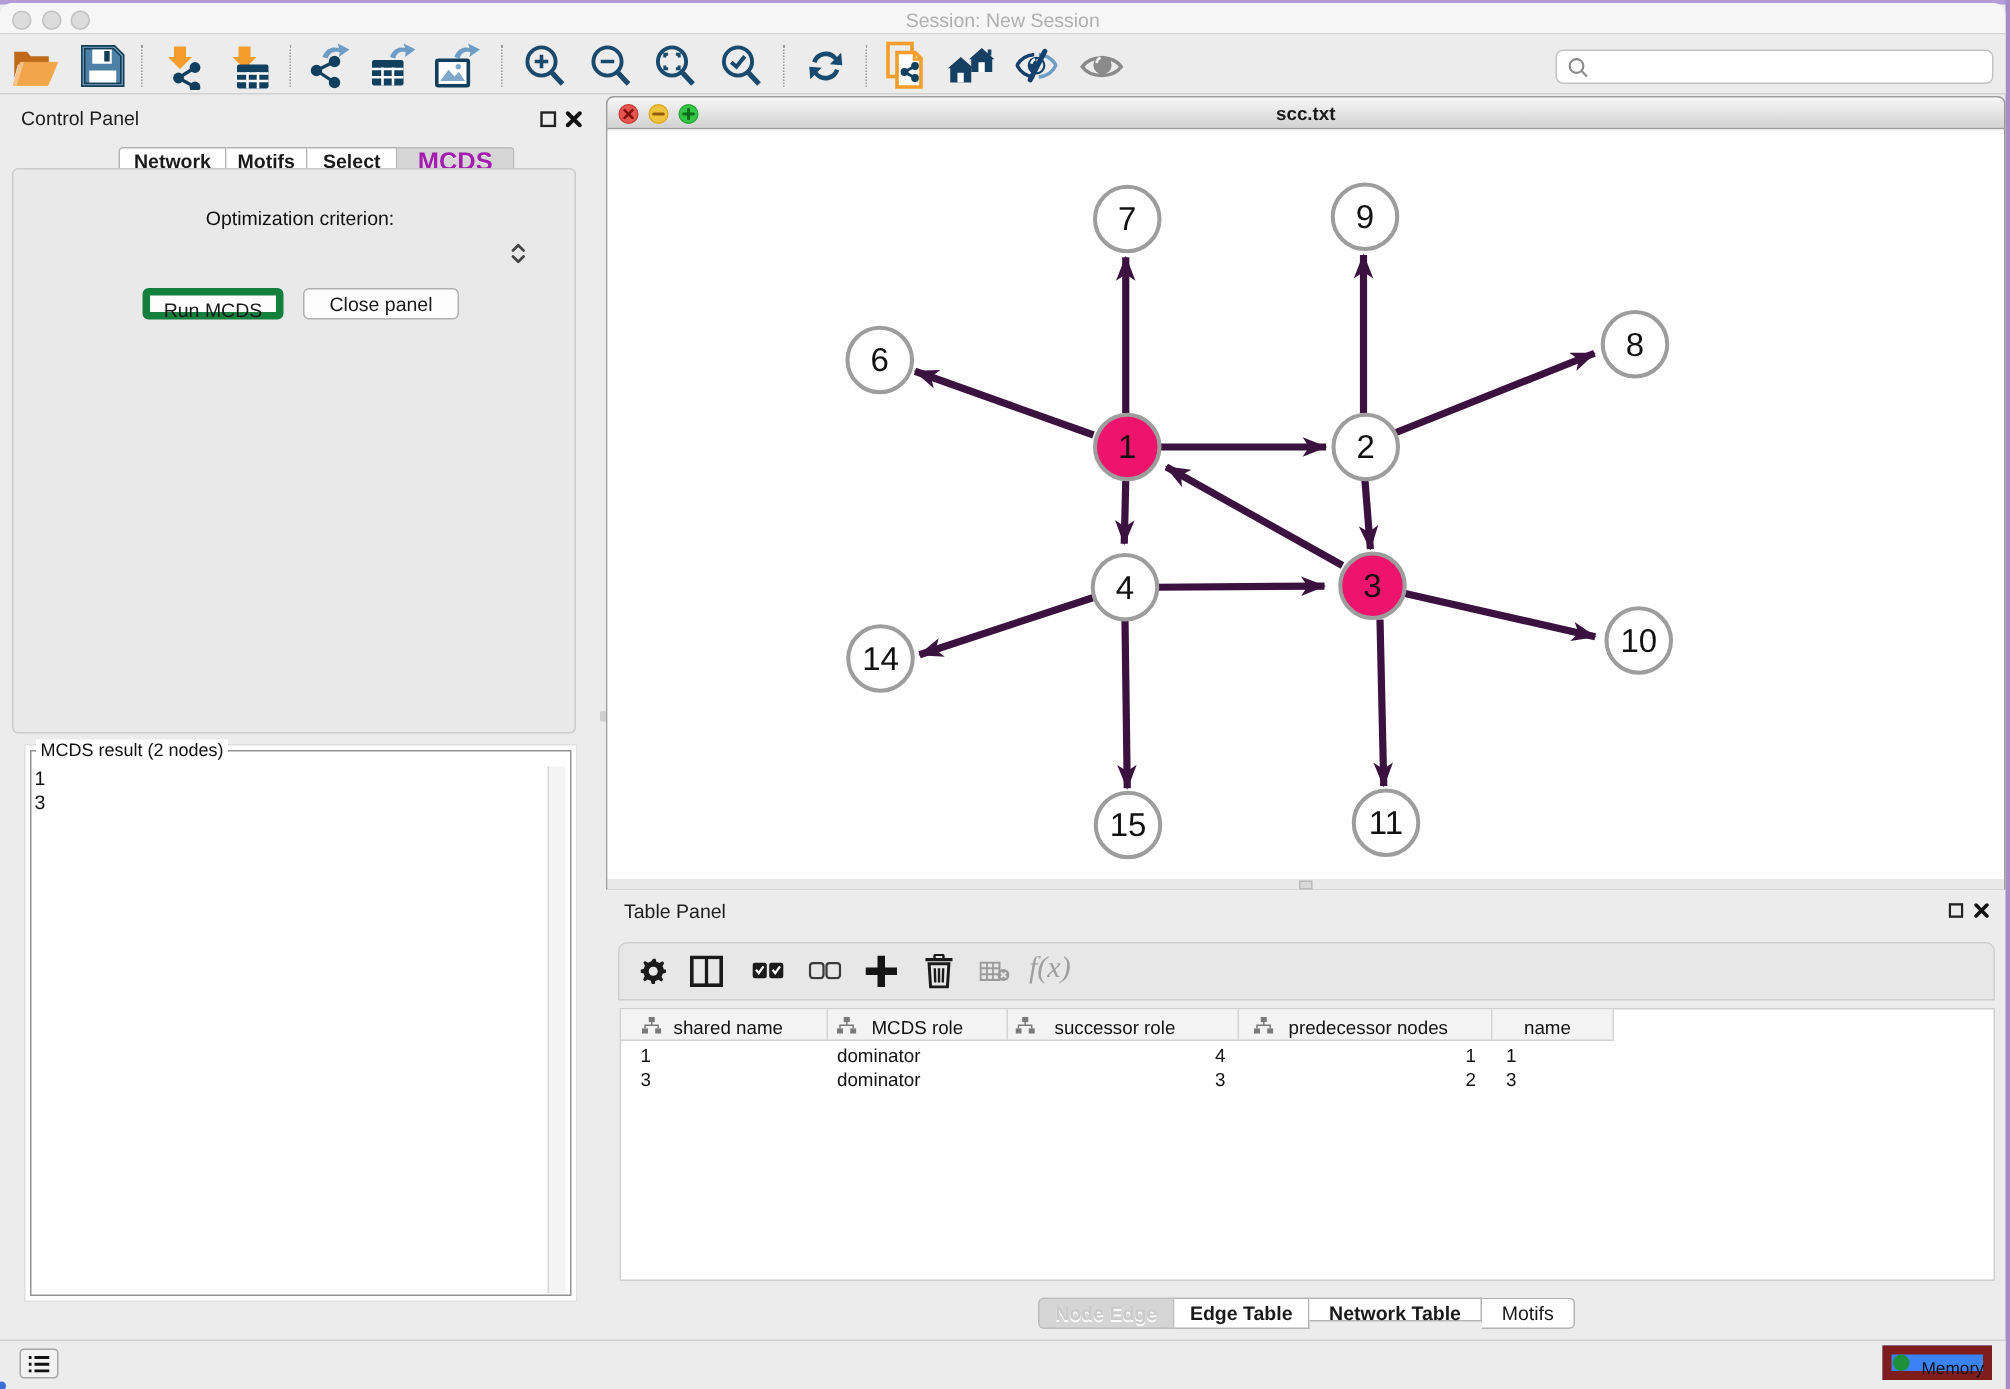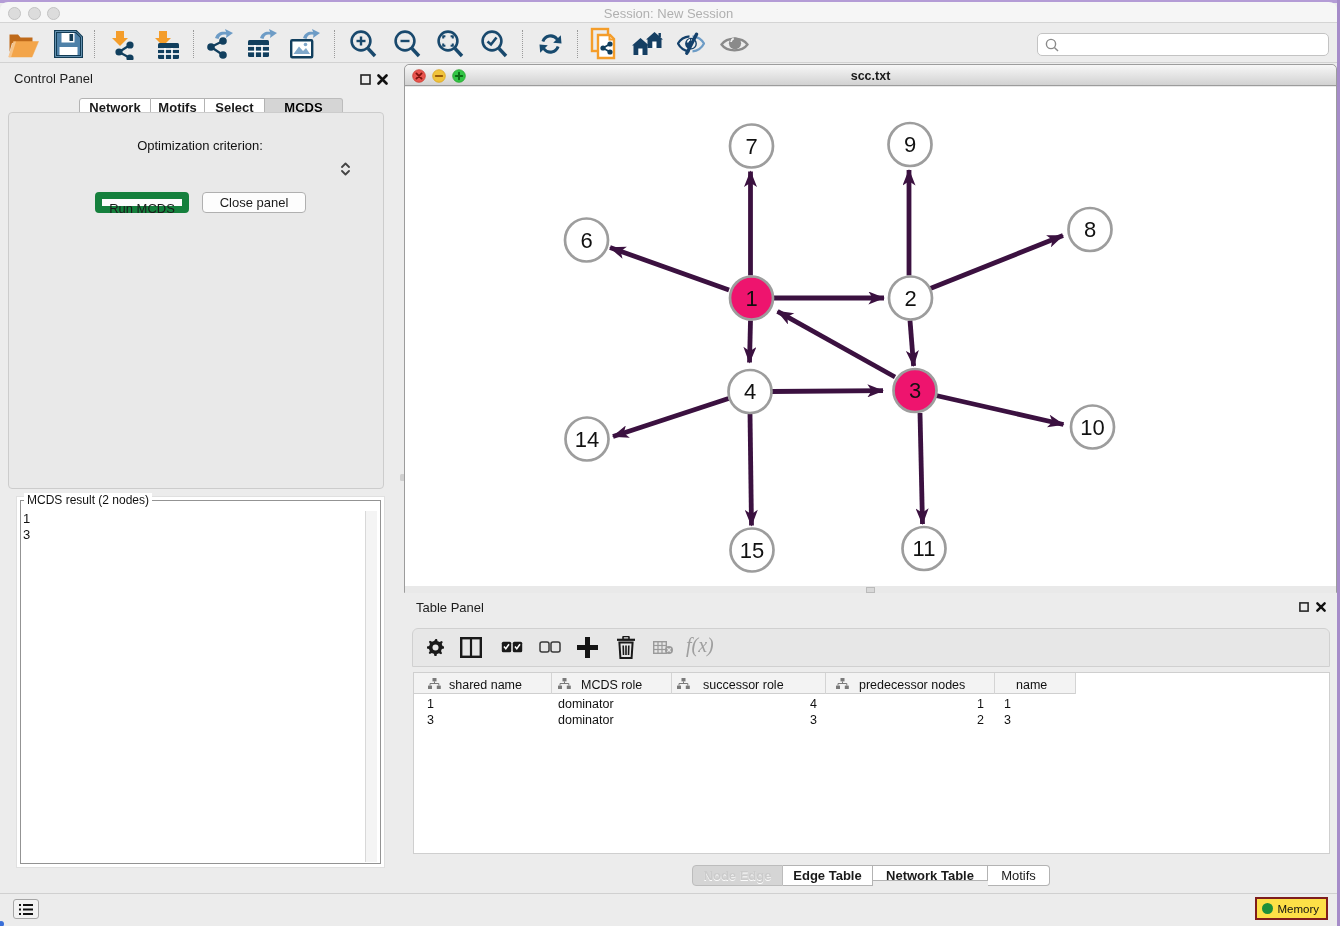--- a/index.html
+++ b/index.html
@@ -183,29 +183,29 @@
 <svg class="abs" style="left:360px;top:74px;" width="11" height="11" viewBox="0 0 11 11">
       <rect x="1" y="1" width="9" height="9" fill="none" stroke="#222" stroke-width="1.6"></rect>
     </svg>
 <svg class="abs" style="left:377px;top:74px;" width="11" height="11" viewBox="0 0 11 11">
       <path d="M1.5 1.5 L9.5 9.5 M9.5 1.5 L1.5 9.5" stroke="#111" stroke-width="2.6" stroke-linecap="round"></path>
     </svg>
 
 <div class="abs" style="left:79px;top:98px;width:72px;height:19px;background:#fff;border:1px solid #b3b3b3;border-radius:3px 0 0 0;font-size:13px;font-weight:bold;color:#1a1a1a;text-align:center;line-height:18px;">Network</div>
 <div class="abs" style="left:151px;top:98px;width:54px;height:19px;background:#fff;border:1px solid #b3b3b3;border-left:none;font-size:13px;font-weight:bold;color:#1a1a1a;text-align:center;line-height:18px;">Motifs</div>
 <div class="abs" style="left:205px;top:98px;width:60px;height:19px;background:#fff;border:1px solid #b3b3b3;border-left:none;font-size:13px;font-weight:bold;color:#1a1a1a;text-align:center;line-height:18px;">Select</div>
-<div class="abs" style="left:265px;top:98px;width:78px;height:19px;background:#d5d5d5;border:1px solid #bcbcbc;border-left:none;border-radius:0 3px 0 0;font-size:13px;font-weight:bold;color:#000000;text-align:center;line-height:18px;text-shadow:0 1px 0 #fcfcfc;">MCDS</div>
+<div class="abs" style="left:265px;top:98px;width:78px;height:19px;background:#d5d5d5;border:1px solid #bcbcbc;border-left:none;border-radius:0 3px 0 0;font-size:17px;font-weight:bold;color:#a21caf;text-align:center;line-height:18px;text-shadow:0 1px 0 #fcfcfc;">MCDS</div>
 
 <div class="abs" style="left:8px;top:112px;width:376px;height:377px;background:#e9e9e9;border:1px solid #cccccc;border-radius:4px;"></div>
 <div class="abs" style="left:8px;top:138px;width:384px;text-align:center;font-size:13px;color:#111;">Optimization criterion:</div>
 <svg class="abs" style="left:340px;top:162px;" width="11" height="14" viewBox="0 0 11 14">
       <path d="M2 5 L5.5 1.5 L9 5" fill="none" stroke="#444" stroke-width="1.8" stroke-linecap="round" stroke-linejoin="round"></path>
       <path d="M2 9 L5.5 12.5 L9 9" fill="none" stroke="#444" stroke-width="1.8" stroke-linecap="round" stroke-linejoin="round"></path>
     </svg>
-<div class="abs" style="left:95px;top:192px;width:94px;height:21px;background:#fdfdfd;border:7px solid #15803d;border-radius:4px;font-size:13px;color:#1a1a1a;text-align:center;line-height:20px;">Run MCDS</div>
+<div class="abs" style="left:95px;top:192px;width:94px;height:21px;background:#fdfdfd;border:5px solid #15803d;border-radius:4px;font-size:13px;color:#1a1a1a;text-align:center;line-height:20px;">Run MCDS</div>
 <div class="abs" style="left:202px;top:192px;width:104px;height:21px;background:#fdfdfd;border:1px solid #b0b0b0;border-radius:4px;font-size:13px;color:#1a1a1a;text-align:center;line-height:20px;">Close panel</div>
 
 <div class="abs" style="left:16px;top:496px;width:369px;height:372px;background:#fff;border:1px solid #e0e0e0;"></div>
 <div class="abs" style="left:19.5px;top:500px;width:361px;height:364px;border:1px solid #939393;"></div>
 <div class="abs" style="left:24px;top:493px;background:#fff;padding:0 3px;font-size:12px;color:#111;">MCDS result (2 nodes)</div>
 <div class="abs" style="left:365px;top:511px;width:12px;height:351px;background:#f4f4f4;border-left:1px solid #d8d8d8;"></div>
 <div class="abs" style="left:23px;top:511px;font-size:13px;color:#111;line-height:16px;">1<br>3</div>
 
 <div class="abs" style="left:399.5px;top:474px;width:5px;height:7px;background:#cfcfcf;border-radius:1.5px;"></div>
 
@@ -401,16 +401,16 @@
 <svg class="abs" style="left:19px;top:904px;" width="14" height="11" viewBox="0 0 14 11">
       <g fill="#111">
         <rect x="0" y="0" width="2" height="2"></rect>
         <rect x="4" y="0" width="10" height="2"></rect>
         <rect x="0" y="4.5" width="2" height="2"></rect>
         <rect x="4" y="4.5" width="10" height="2"></rect>
         <rect x="0" y="9" width="2" height="2"></rect>
         <rect x="4" y="9" width="10" height="2"></rect>
       </g>
     </svg>
-<div class="abs" style="left:1255px;top:897px;width:73px;height:23px;background:#fde047;border:2px solid #7f1d1d;font-size:11.5px;color:#111;text-align:right;line-height:21px;padding-right:7px;padding-left:20px;">Memory</div>
+<div class="abs" style="left:1255px;top:897px;width:73px;height:23px;background:#3b82f6;border:6px solid #7f1d1d;font-size:11.5px;color:#111;text-align:right;line-height:21px;padding-right:7px;padding-left:20px;">Memory</div>
 <div class="abs" style="left:1262px;top:903px;width:11px;height:11px;border-radius:50%;background:#1d8f3a;"></div>
 <div class="abs" style="left:-2px;top:921px;width:6px;height:6px;border-radius:50%;background:#3a6fd8;"></div>
 </div>
 
 </body></html>

